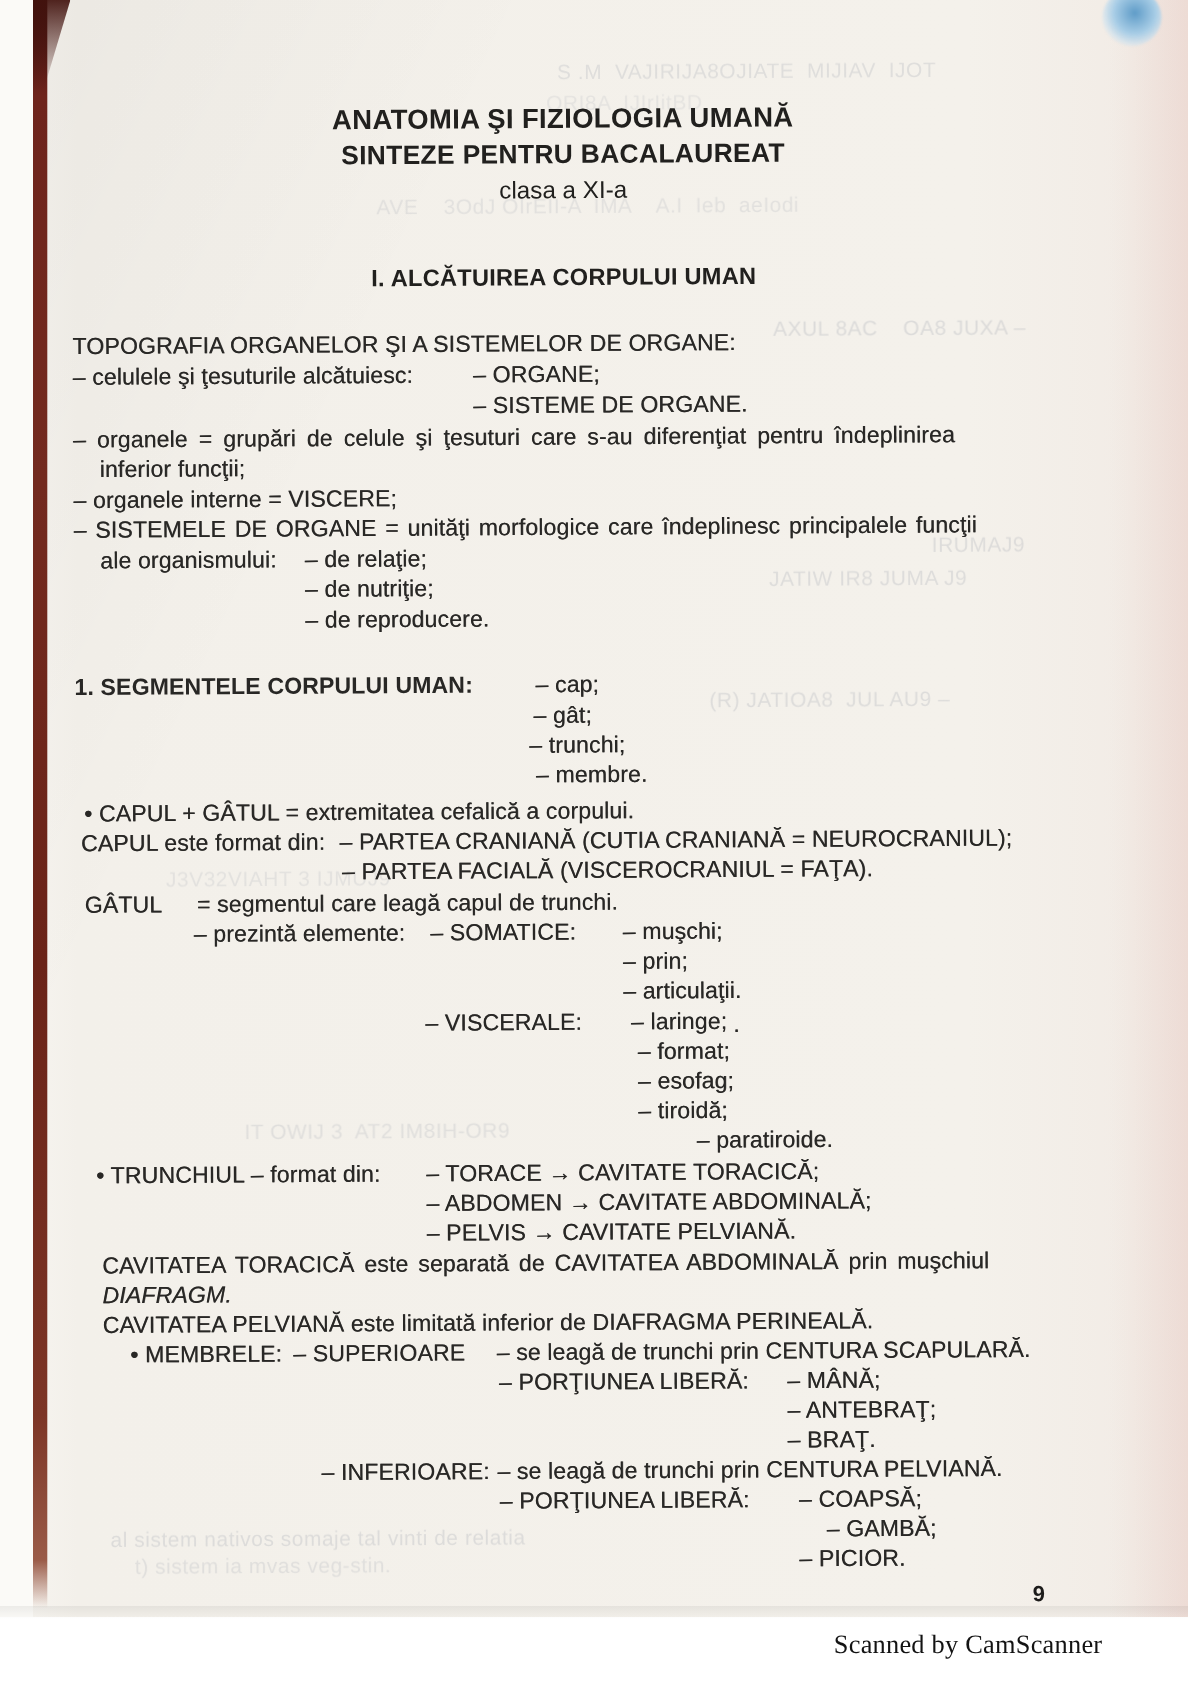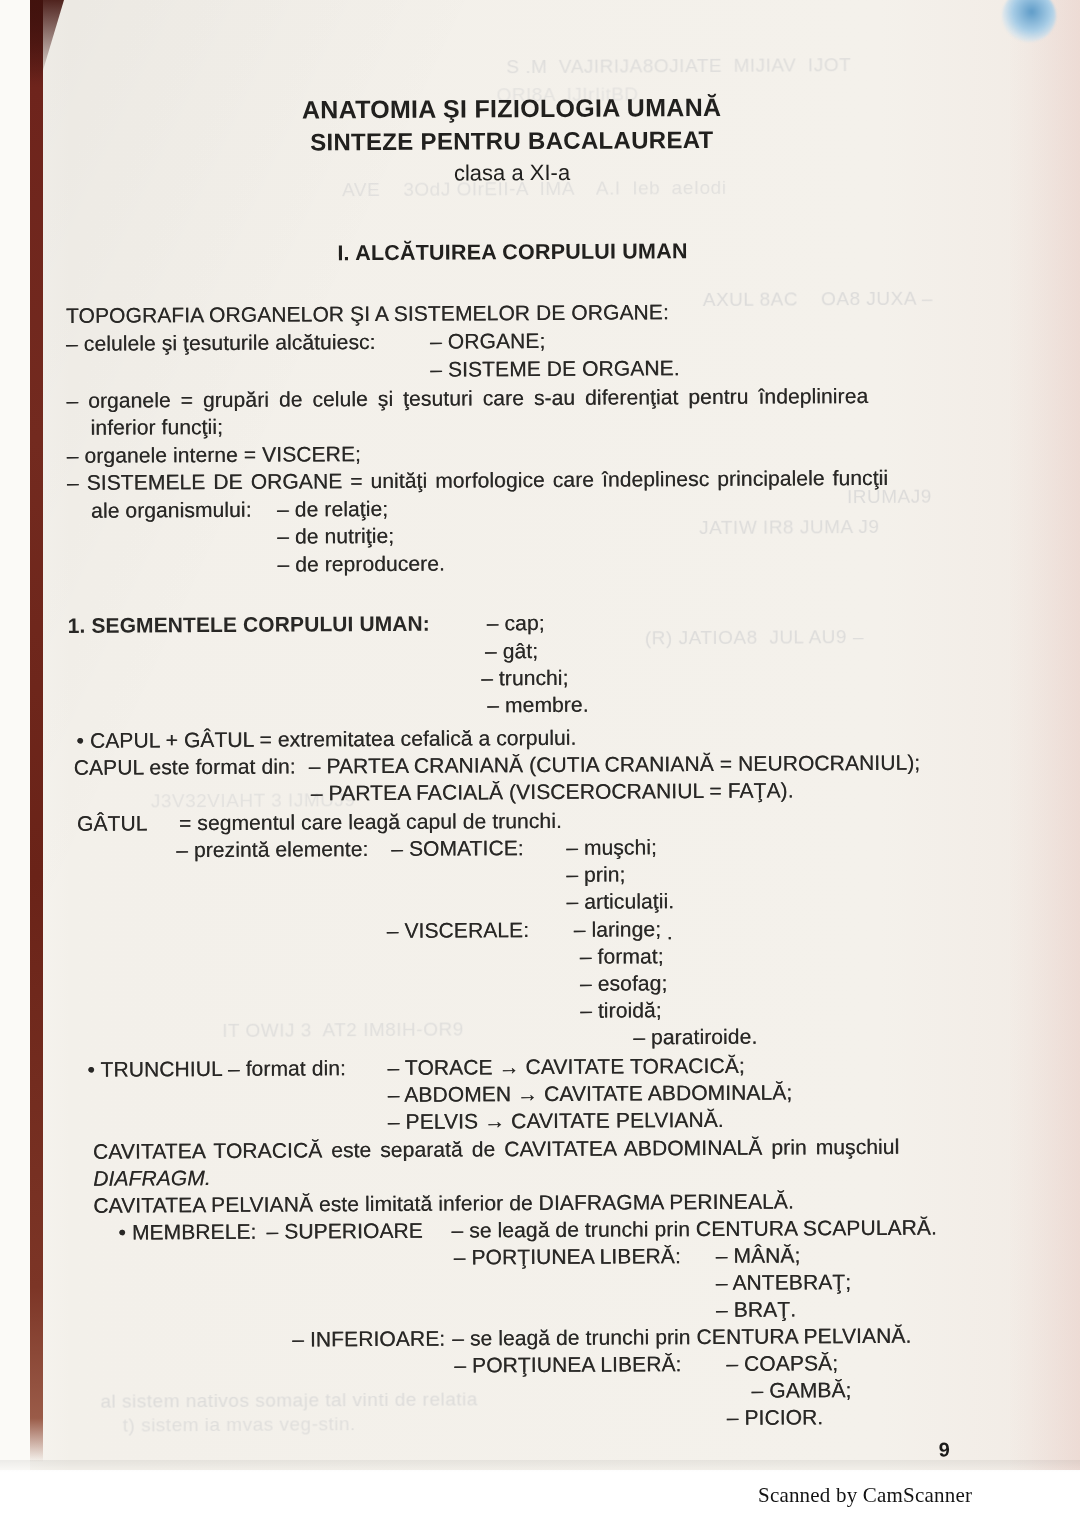--- a/index.html
+++ b/index.html
@@ -64,21 +64,21 @@
     font-size:19px;color:#55617a;filter:blur(0.6px);
     letter-spacing:0.5px;
   }
   .pagenum{
     position:absolute;left:934px;top:1441px;
     font-size:20px;font-weight:700;color:#1c1b1a;
   }
   .credit{
     position:absolute;left:758px;top:1483px;
     font-family:"Liberation Serif",serif;
-    font-size:21px;color:#131313;letter-spacing:0.2px;white-space:pre;
+    font-size:24px;color:#131313;letter-spacing:0.2px;white-space:pre;
   }
 </style>
 </head>
 <body>
 
 <div class="paper"></div>
 <div class="left-margin"></div>
 <div class="spine"></div>
 <div class="spine-cap"></div>
 <div class="pink-edge"></div>

